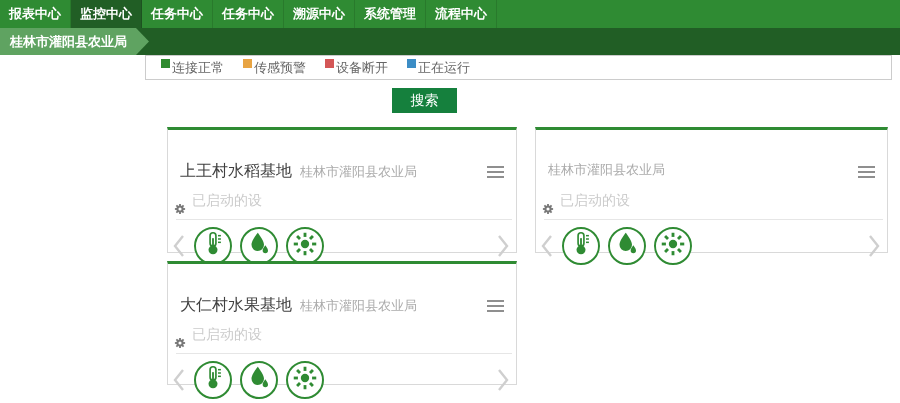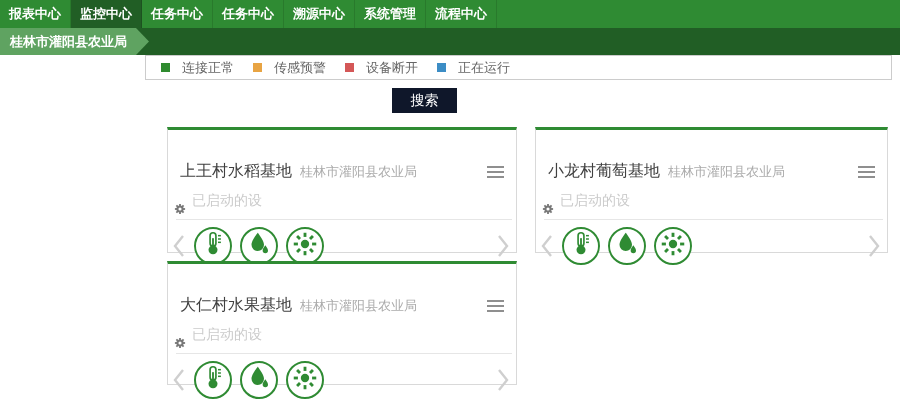--- a/index.html
+++ b/index.html
@@ -30,33 +30,33 @@
     background:#5FA361;color:#ffffff;font-size:13px;font-weight:bold;
     padding:0 22px 0 10px;
     clip-path:polygon(0 0,calc(100% - 13px) 0,100% 50%,calc(100% - 13px) 100%,0 100%);
   }
   
   .legend{
     position:absolute;top:55px;left:145px;width:747px;height:25px;
     border:1px solid #cccccc;box-sizing:border-box;background:#ffffff;
     display:flex;align-items:center;padding-left:15px;gap:19px;
   }
-  .legend-item{display:flex;align-items:center;gap:12px;}
+  .legend-item{display:flex;gap:2px;}
   .legend-swatch{width:9px;height:9px;display:inline-block;}
   .legend-label{font-size:13px;color:#666666;}
   
   .search-row{position:absolute;top:88px;left:392px;display:flex;}
   .search-input{
     width:192px;height:25px;border:1px solid #cccccc;box-sizing:border-box;
     padding:0 0 0 8px;font-size:13px;color:#555;outline:none;
     font-family:"DejaVu Sans","Liberation Sans",sans-serif;
   }
   .search-input::placeholder{color:#aaaaaa;}
   .search-btn{
-    width:65px;height:25px;background:#0f172a;color:#ffffff;border:none;
+    width:65px;height:25px;background:#15803d;color:#ffffff;border:none;
     font-size:14px;cursor:pointer;
     font-family:"DejaVu Sans","Liberation Sans",sans-serif;
   }
   
   .card{
     position:absolute;background:#ffffff;border:1px solid #d9d9d9;
     border-top:3px solid #2F8B33;box-sizing:border-box;
   }
   .card-head{display:flex;align-items:baseline;padding:11px 12px 0 12px;gap:8px;margin-top:20px;}
   .card-title{font-size:16px;color:#404040;white-space:nowrap;}
@@ -191,21 +191,20 @@
     <span class="chev right">
       <svg width="14" height="26" viewBox="0 0 14 26">
           <polyline points="3,3 11,13 3,23" fill="none" stroke="#cfcfcf" stroke-width="2.4"></polyline>
         </svg>
     </span>
   </div>
 </div>
 
 <div class="card" style="left:535px;top:127px;width:353px;height:126px;">
   <div class="card-head">
-    <span class="card-title">小龙村葡萄基地</span>
     <span class="card-sub">桂林市灌阳县农业局</span>
     <span class="hamburger">
         <span></span>
         <span></span>
         <span></span>
       </span>
   </div>
   <div class="device-row">
     <span class="gear">
       <svg width="12" height="12" viewBox="0 0 20 20">

